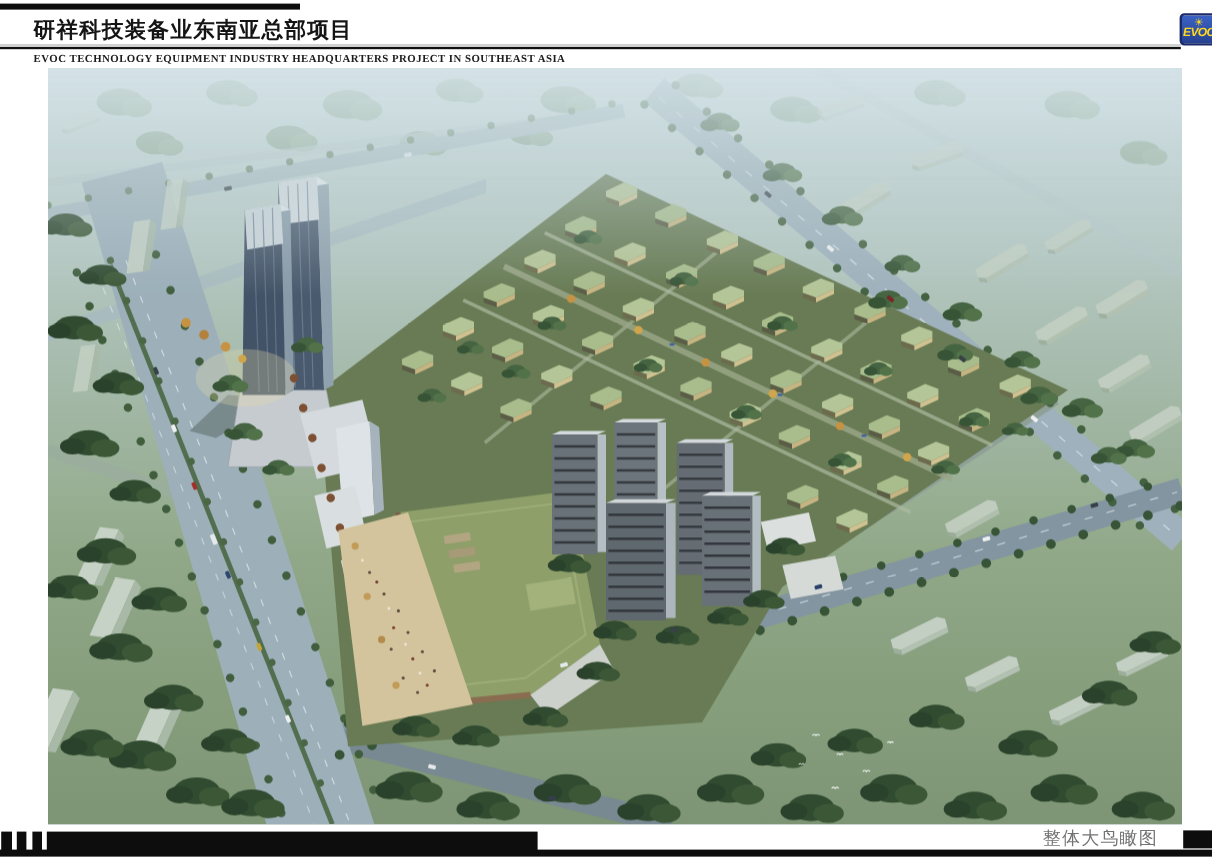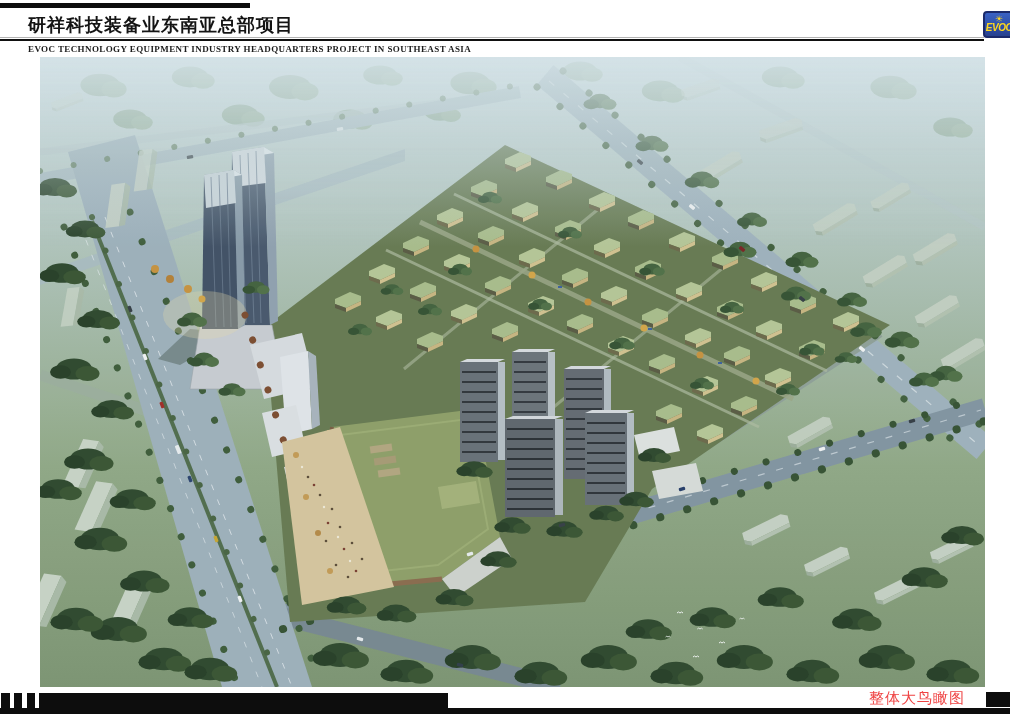--- a/index.html
+++ b/index.html
@@ -24,21 +24,21 @@
   .render svg{display:block;width:945px;height:630px;}
   
   .fbar{position:absolute;background:#0d0d0d;}
   .f-b1{left:1px;top:693px;width:9px;height:18px;}
   .f-b2{left:14px;top:693px;width:8px;height:18px;}
   .f-b3{left:27px;top:693px;width:8px;height:18px;}
   .f-long{left:39px;top:693px;width:409px;height:18px;}
   .f-strip{left:0;top:708px;width:1010px;height:6px;}
   .f-square{left:986px;top:692px;width:24px;height:15px;}
   .caption{position:absolute;left:862px;top:689px;width:110px;text-align:center;font-size:15px;
-           color:#ef4444;font-family:Liberation Mono, monospace;letter-spacing:1px;white-space:nowrap;}
+           color:#737373;font-family:Liberation Mono, monospace;letter-spacing:1px;white-space:nowrap;}
 </style>
 </head>
 <body>
 
 <div class="top-bar"></div>
 <div class="title-cn">研祥科技装备业东南亚总部项目</div>
 <div class="rule-thin"></div>
 <div class="rule-main"></div>
 <div class="subtitle-en">EVOC TECHNOLOGY EQUIPMENT INDUSTRY HEADQUARTERS PROJECT IN SOUTHEAST ASIA</div>
 <div class="logo">

